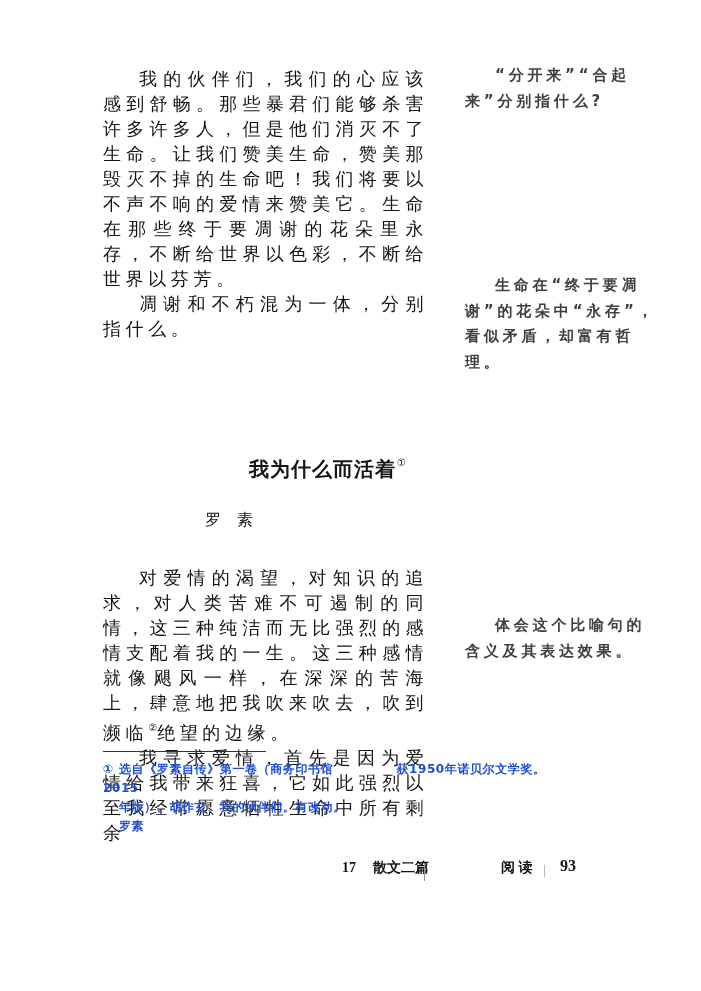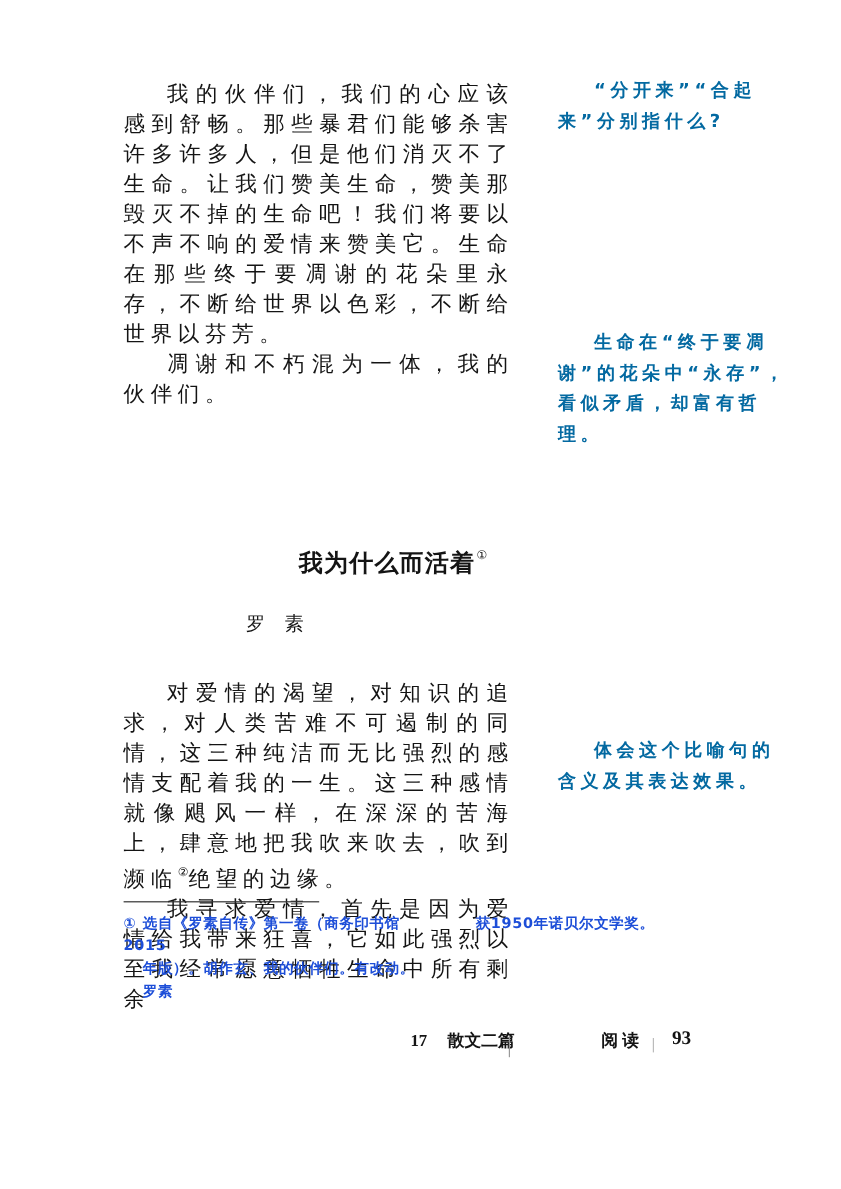--- a/index.html
+++ b/index.html
@@ -2,41 +2,41 @@
 <html><head>
   <meta charset="utf-8">
   <style>
     html, body { margin: 0; padding: 0; background: #ffffff; }
     body { width: 701px; height: 991px; position: relative; overflow: hidden;
            font-family: "DejaVu Serif", "Liberation Serif", serif; color: #141414; }
     .abs { position: absolute; }
     .body-col { left: 103px; width: 325px; font-size: 18px; line-height: 25px; letter-spacing: 4.6px; }
     .body-col p { margin: 0; text-indent: 2em; text-align: justify; }
     .note { left: 465px; width: 195px; font-size: 15px; line-height: 25.5px; letter-spacing: 3.8px;
-            font-family: "DejaVu Sans", "Liberation Sans", sans-serif; font-weight: bold; color: #0369a1; }
+            font-family: "DejaVu Sans", "Liberation Sans", sans-serif; font-weight: bold; color: #404040; }
     .note p { margin: 0; text-indent: 2em; }
     .title { left: 205px; top: 456px; font-size: 20px; font-weight: bold; letter-spacing: 1px;
              font-family: "DejaVu Sans", "Liberation Sans", sans-serif; margin-left: 44px; }
     .title sup { font-size: 10px; font-weight: normal; vertical-align: 10px; margin-left: 1px; }
     .author { left: 205px; top: 510px; font-size: 16px; letter-spacing: 16px; }
     .fn-rule { left: 103px; top: 751px; width: 163px; height: 0; border-top: 1px solid #333; }
     .fn { font-size: 12px; line-height: 19px; font-family: "DejaVu Sans", "Liberation Sans", sans-serif;
           font-weight: bold; color: #1d4ed8; letter-spacing: 0.6px; }
     .fn .mark { display: inline-block; width: 16px; }
     .fn .indent { padding-left: 16px; }
     .footer { top: 859px; font-size: 14px; font-weight: bold; font-family: "Liberation Serif", "DejaVu Serif", serif; }
     .vbar { width: 1px; background: #999; }
     .bodysup { font-size: 10px; vertical-align: 8px; letter-spacing: 0; }
   </style>
 </head>
 <body>
 
 <div class="abs body-col" style="top:66px;">
   <p>我的伙伴们，我们的心应该感到舒畅。那些暴君们能够杀害许多许多人，但是他们消灭不了生命。让我们赞美生命，赞美那毁灭不掉的生命吧！我们将要以不声不响的爱情来赞美它。生命在那些终于要凋谢的花朵里永存，不断给世界以色彩，不断给世界以芬芳。</p>
-  <p>凋谢和不朽混为一体，我的伙伴们。</p>
+  <p>凋谢和不朽混为一体，分别指什么。</p>
 </div>
 
 <div class="abs note" style="top:63px;">
   <p>“分开来”“合起来”分别指什么?</p>
 </div>
 <div class="abs note" style="top:273px;">
   <p>生命在“终于要凋谢”的花朵中“永存”，看似矛盾，却富有哲理。</p>
 </div>
 <div class="abs note" style="top:613px;">
   <p>体会这个比喻句的含义及其表达效果。</p>

